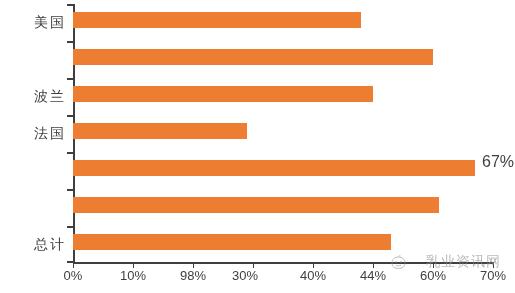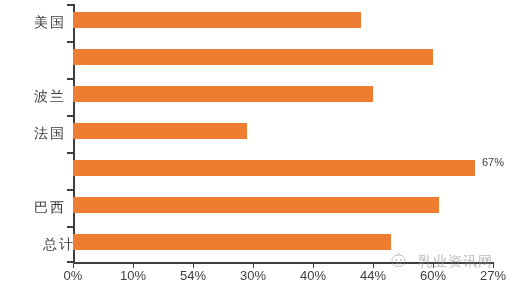--- a/index.html
+++ b/index.html
@@ -39,21 +39,21 @@
   }
 
   
   .bar-row{position:absolute;left:0;height:37px;}
   .bar{
     position:absolute;left:0;top:8px;height:16px;
     background:#ed7d31;
   }
   .bar-label{
     position:absolute;top:2px;
-    font-size:11px;color:#3f3f3f;white-space:nowrap;
+    font-size:16px;color:#3f3f3f;white-space:nowrap;
     line-height:16px;
   }
 
   
   .cat-label{
     position:absolute;
     right:515px;            
     font-size:14px;color:#3f3f3f;
     letter-spacing:2px;
     white-space:nowrap;
@@ -73,41 +73,40 @@
     position:absolute;
     font-size:13px;color:#3f3f3f;
     transform:translateX(-50%);
     white-space:nowrap;
   }
 
   
   .watermark{
     position:absolute;
     left:389px;top:253px;
-    display:flex;align-items:flex-start;gap:10px;
+    display:flex;align-items:center;gap:18px;
     opacity:.62;
     pointer-events:none;
   }
   .watermark .wm-text{
     font-size:14px;color:#8d8d8d;letter-spacing:1px;white-space:nowrap;
     font-family:"DejaVu Sans",sans-serif;
   }
   .wm-logo{display:block;}
 </style>
 </head>
 <body>
 
 <div id="chart-root">
 
   <div class="cat-labels">
     <div class="cat-label" style="top:0px;">美国</div>
     <div class="cat-label" style="top:111px;">法国</div>
     <div class="cat-label" style="top:74px;">波兰</div>
-    <div class="cat-label" style="top:185px;">巴西</div>
-    <div class="cat-label" style="top:222px;margin-left:9px;">总计</div>
+    <div class="cat-label" style="top:222px;">总计</div>
   </div>
 
   <div class="y-axis"></div>
   <div class="x-axis"></div>
 
   <div class="plot">
 
     <div class="ytick" style="top:0px;"></div>
     <div class="ytick" style="top:37px;"></div>
     <div class="ytick" style="top:74px;"></div>
@@ -153,26 +152,26 @@
       <div class="xtick" style="left: 193px; background: rgb(63, 63, 63);"></div>
       <div class="xtick" style="left: 253px; background: rgb(63, 63, 63);"></div>
       <div class="xtick" style="left: 313px; background: rgb(63, 63, 63);"></div>
       <div class="xtick" style="left: 373px; background: rgb(63, 63, 63);"></div>
       <div class="xtick" style="left: 433px; background: rgb(63, 63, 63);"></div>
       <div class="xtick" style="left: 493px; background: rgb(63, 63, 63);"></div>
     </div>
   <div class="xlabels" id="xlabels">
       <span style="left: 73px;">0%</span>
       <span style="left: 133px;">10%</span>
-      <span style="left: 193px;">54%</span>
-      <span style="left: 253px;">30%</span>
+      <span style="left: 193px;">98%</span>
+      <span style="left: 245px;">30%</span>
       <span style="left: 313px; text-align: center;">40%</span>
       <span style="left: 373px;">44%</span>
       <span style="left: 433px;">60%</span>
-      <span style="left: 493px;">27%</span>
+      <span style="left: 493px;">70%</span>
     </div>
 
   <div class="watermark">
     <svg class="wm-logo" width="19" height="15" viewBox="0 0 19 15">
       <path d="M3 8 C3 4 6 2 9.5 2 C13 2 16 4 16 8 C16 11.5 13 13.5 9.5 13.5 C6 13.5 3 11.5 3 8 Z" fill="none" stroke="#8d8d8d" stroke-width="1"></path>
       <path d="M9.5 2 C9.8 0.8 10.6 0.4 11.4 0.8" fill="none" stroke="#8d8d8d" stroke-width="1"></path>
       <circle cx="7" cy="7" r="0.9" fill="#8d8d8d"></circle>
       <circle cx="12" cy="7" r="0.9" fill="#8d8d8d"></circle>
       <path d="M7 10 C8.4 11.3 10.6 11.3 12 10" fill="none" stroke="#8d8d8d" stroke-width="1"></path>
     </svg>

